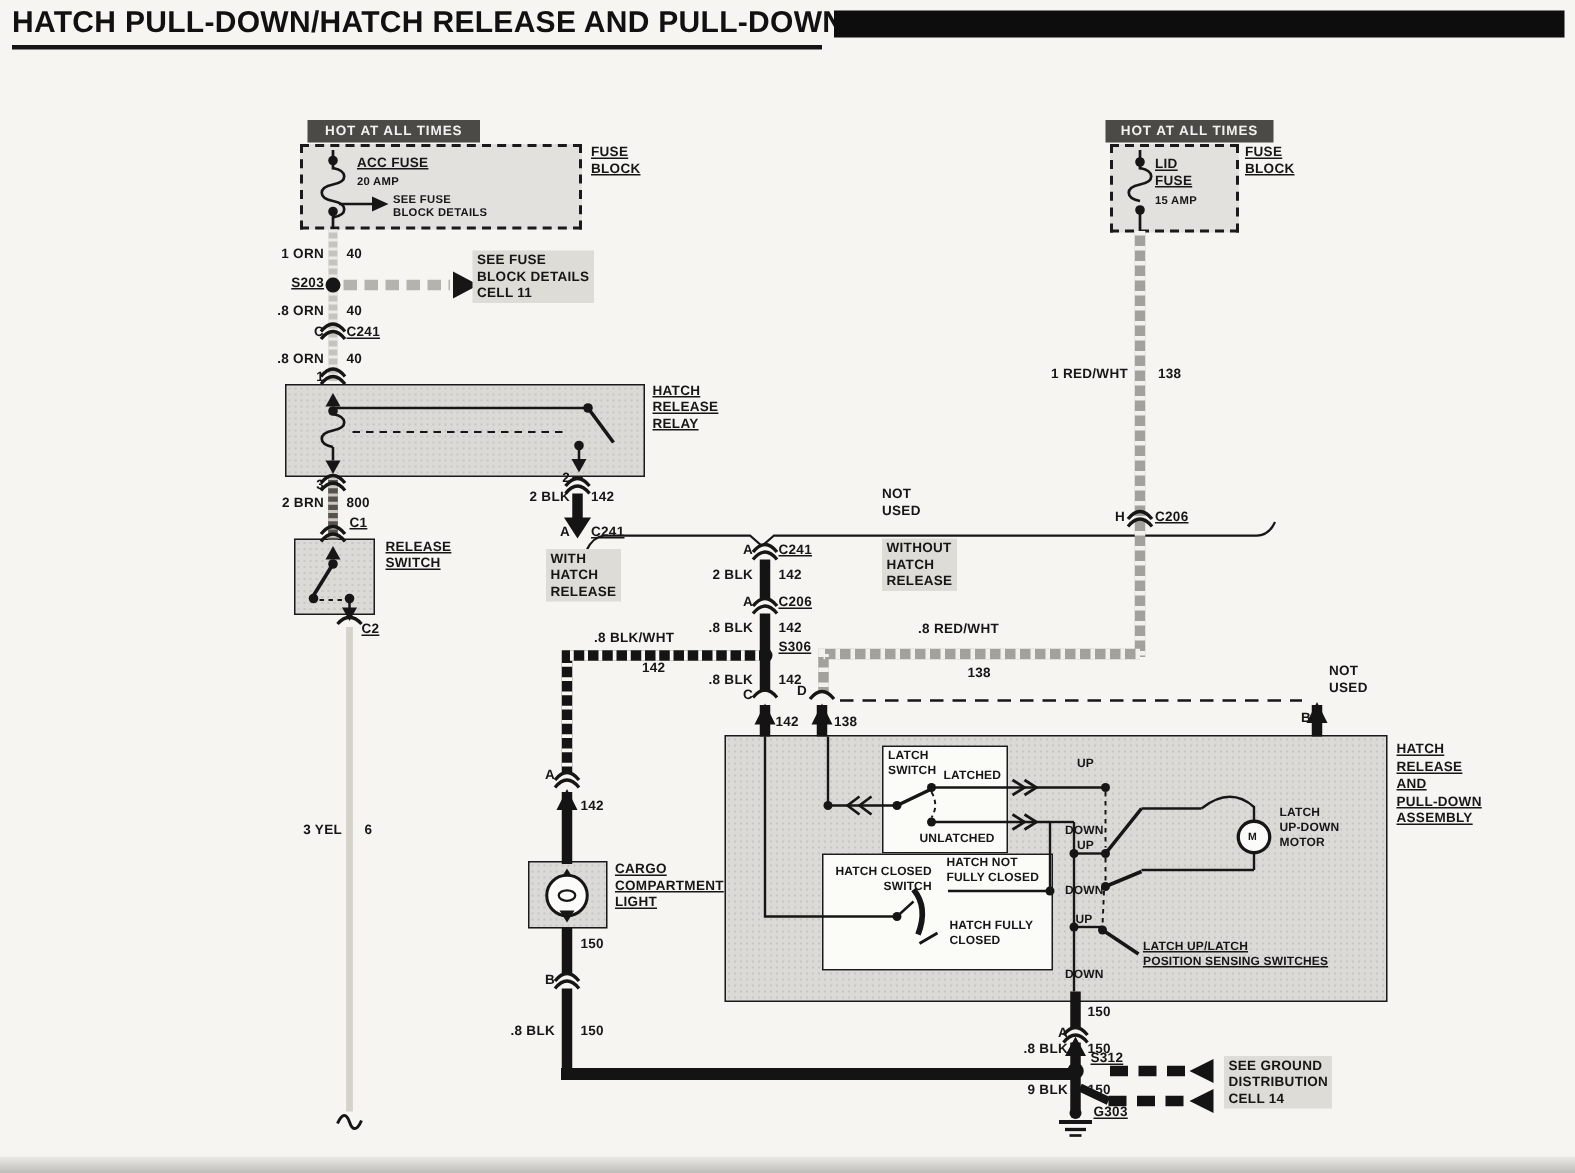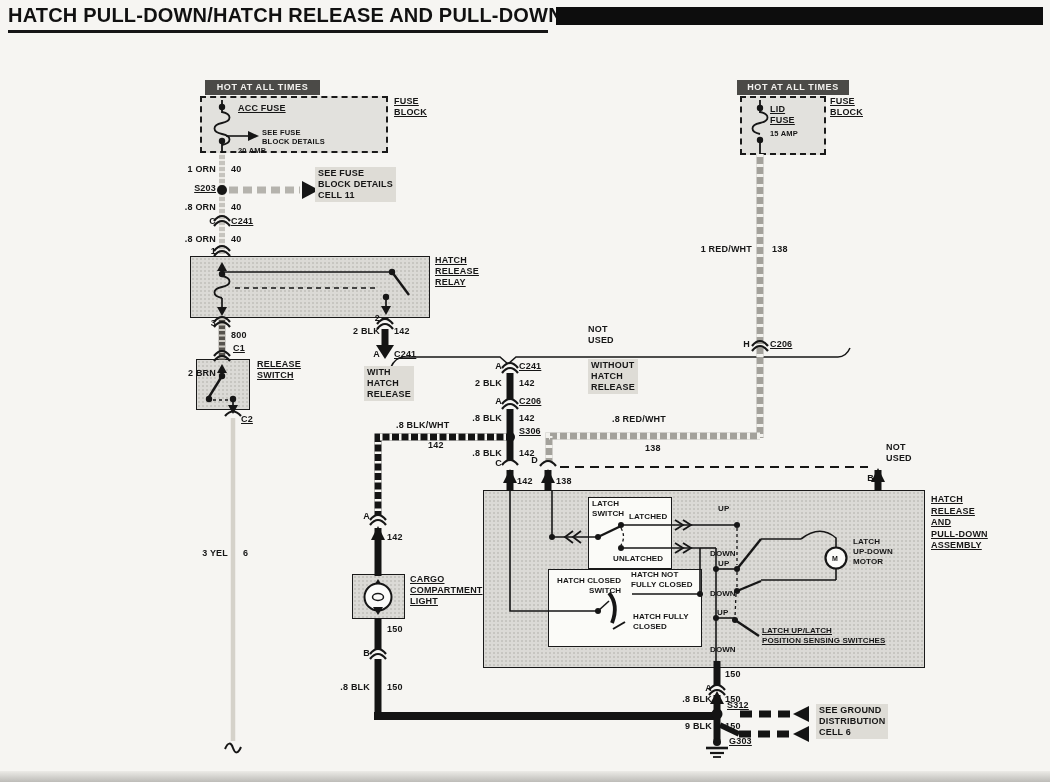--- a/index.html
+++ b/index.html
@@ -268,21 +268,21 @@
       <line x1="720" y1="725" x2="739" y2="734" stroke="#141414" stroke-width="5.5"></line>
       <line x1="739" y1="734" x2="794" y2="734" stroke="#141414" stroke-width="7" stroke-dasharray="12 7"></line>
       <polygon points="793,734 809,726 809,742" fill="#141414" stroke="none"></polygon>
     </g>
   </svg>
 
   <div class="layer" id="labels">
 
     <div class="hot" style="left:205px;top:80px;width:115px;height:15px;">HOT AT ALL TIMES</div>
     <div class="lbl u" style="left:238px;top:103px;">ACC FUSE</div>
-    <div class="lbl sm" style="left:238px;top:116px;margin-top:30px;">20 AMP</div>
+    <div class="lbl sm" style="left:238px;top:116px;">20 AMP</div>
     <div class="lbl sm" style="left:262px;top:128px;">SEE FUSE
 BLOCK DETAILS</div>
     <div class="lbl u" style="left:394px;top:96px;">FUSE
 BLOCK</div>
 
     <div class="lbl ra" style="left:156px;top:164px;">1 ORN</div>
     <div class="lbl" style="left:231px;top:164px;">40</div>
     <div class="lbl ra u" style="left:156px;top:183px;">S203</div>
     <div class="lbl smudge" style="left:315px;top:167px;">SEE FUSE
 BLOCK DETAILS
@@ -291,21 +291,21 @@
     <div class="lbl" style="left:231px;top:202px;">40</div>
     <div class="lbl ra" style="left:156px;top:216px;">C</div>
     <div class="lbl u" style="left:231px;top:216px;">C241</div>
     <div class="lbl ra" style="left:156px;top:234px;">.8 ORN</div>
     <div class="lbl" style="left:231px;top:234px;">40</div>
     <div class="lbl ra" style="left:156px;top:246px;">1</div>
     <div class="lbl u" style="left:435px;top:255px;">HATCH
 RELEASE
 RELAY</div>
     <div class="lbl ra" style="left:156px;top:318px;">3</div>
-    <div class="lbl ra" style="left:156px;top:330px;margin-top:38px;">2 BRN</div>
+    <div class="lbl ra" style="left:156px;top:330px;">2 BRN</div>
     <div class="lbl" style="left:231px;top:330px;">800</div>
     <div class="lbl u" style="left:233px;top:343px;">C1</div>
     <div class="lbl u" style="left:257px;top:359px;">RELEASE
 SWITCH</div>
     <div class="lbl u" style="left:241px;top:414px;">C2</div>
     <div class="lbl ra" style="left:168px;top:548px;">3 YEL</div>
     <div class="lbl" style="left:243px;top:548px;">6</div>
 
     <div class="lbl ra" style="left:320px;top:313px;">2</div>
     <div class="lbl ra" style="left:320px;top:326px;">2 BLK</div>
@@ -396,15 +396,15 @@
     <div class="lbl" style="left:725px;top:669px;">150</div>
     <div class="lbl ra" style="left:652px;top:683px;">A</div>
     <div class="lbl ra" style="left:652px;top:694px;">.8 BLK</div>
     <div class="lbl" style="left:725px;top:694px;">150</div>
     <div class="lbl u" style="left:727px;top:700px;">S312</div>
     <div class="lbl ra" style="left:652px;top:721px;">9 BLK</div>
     <div class="lbl" style="left:725px;top:721px;">150</div>
     <div class="lbl u" style="left:729px;top:736px;">G303</div>
     <div class="lbl smudge" style="left:816px;top:704px;">SEE GROUND
 DISTRIBUTION
-CELL 6</div>
+CELL 14</div>
   </div>
 </div>
 
 </body></html>

